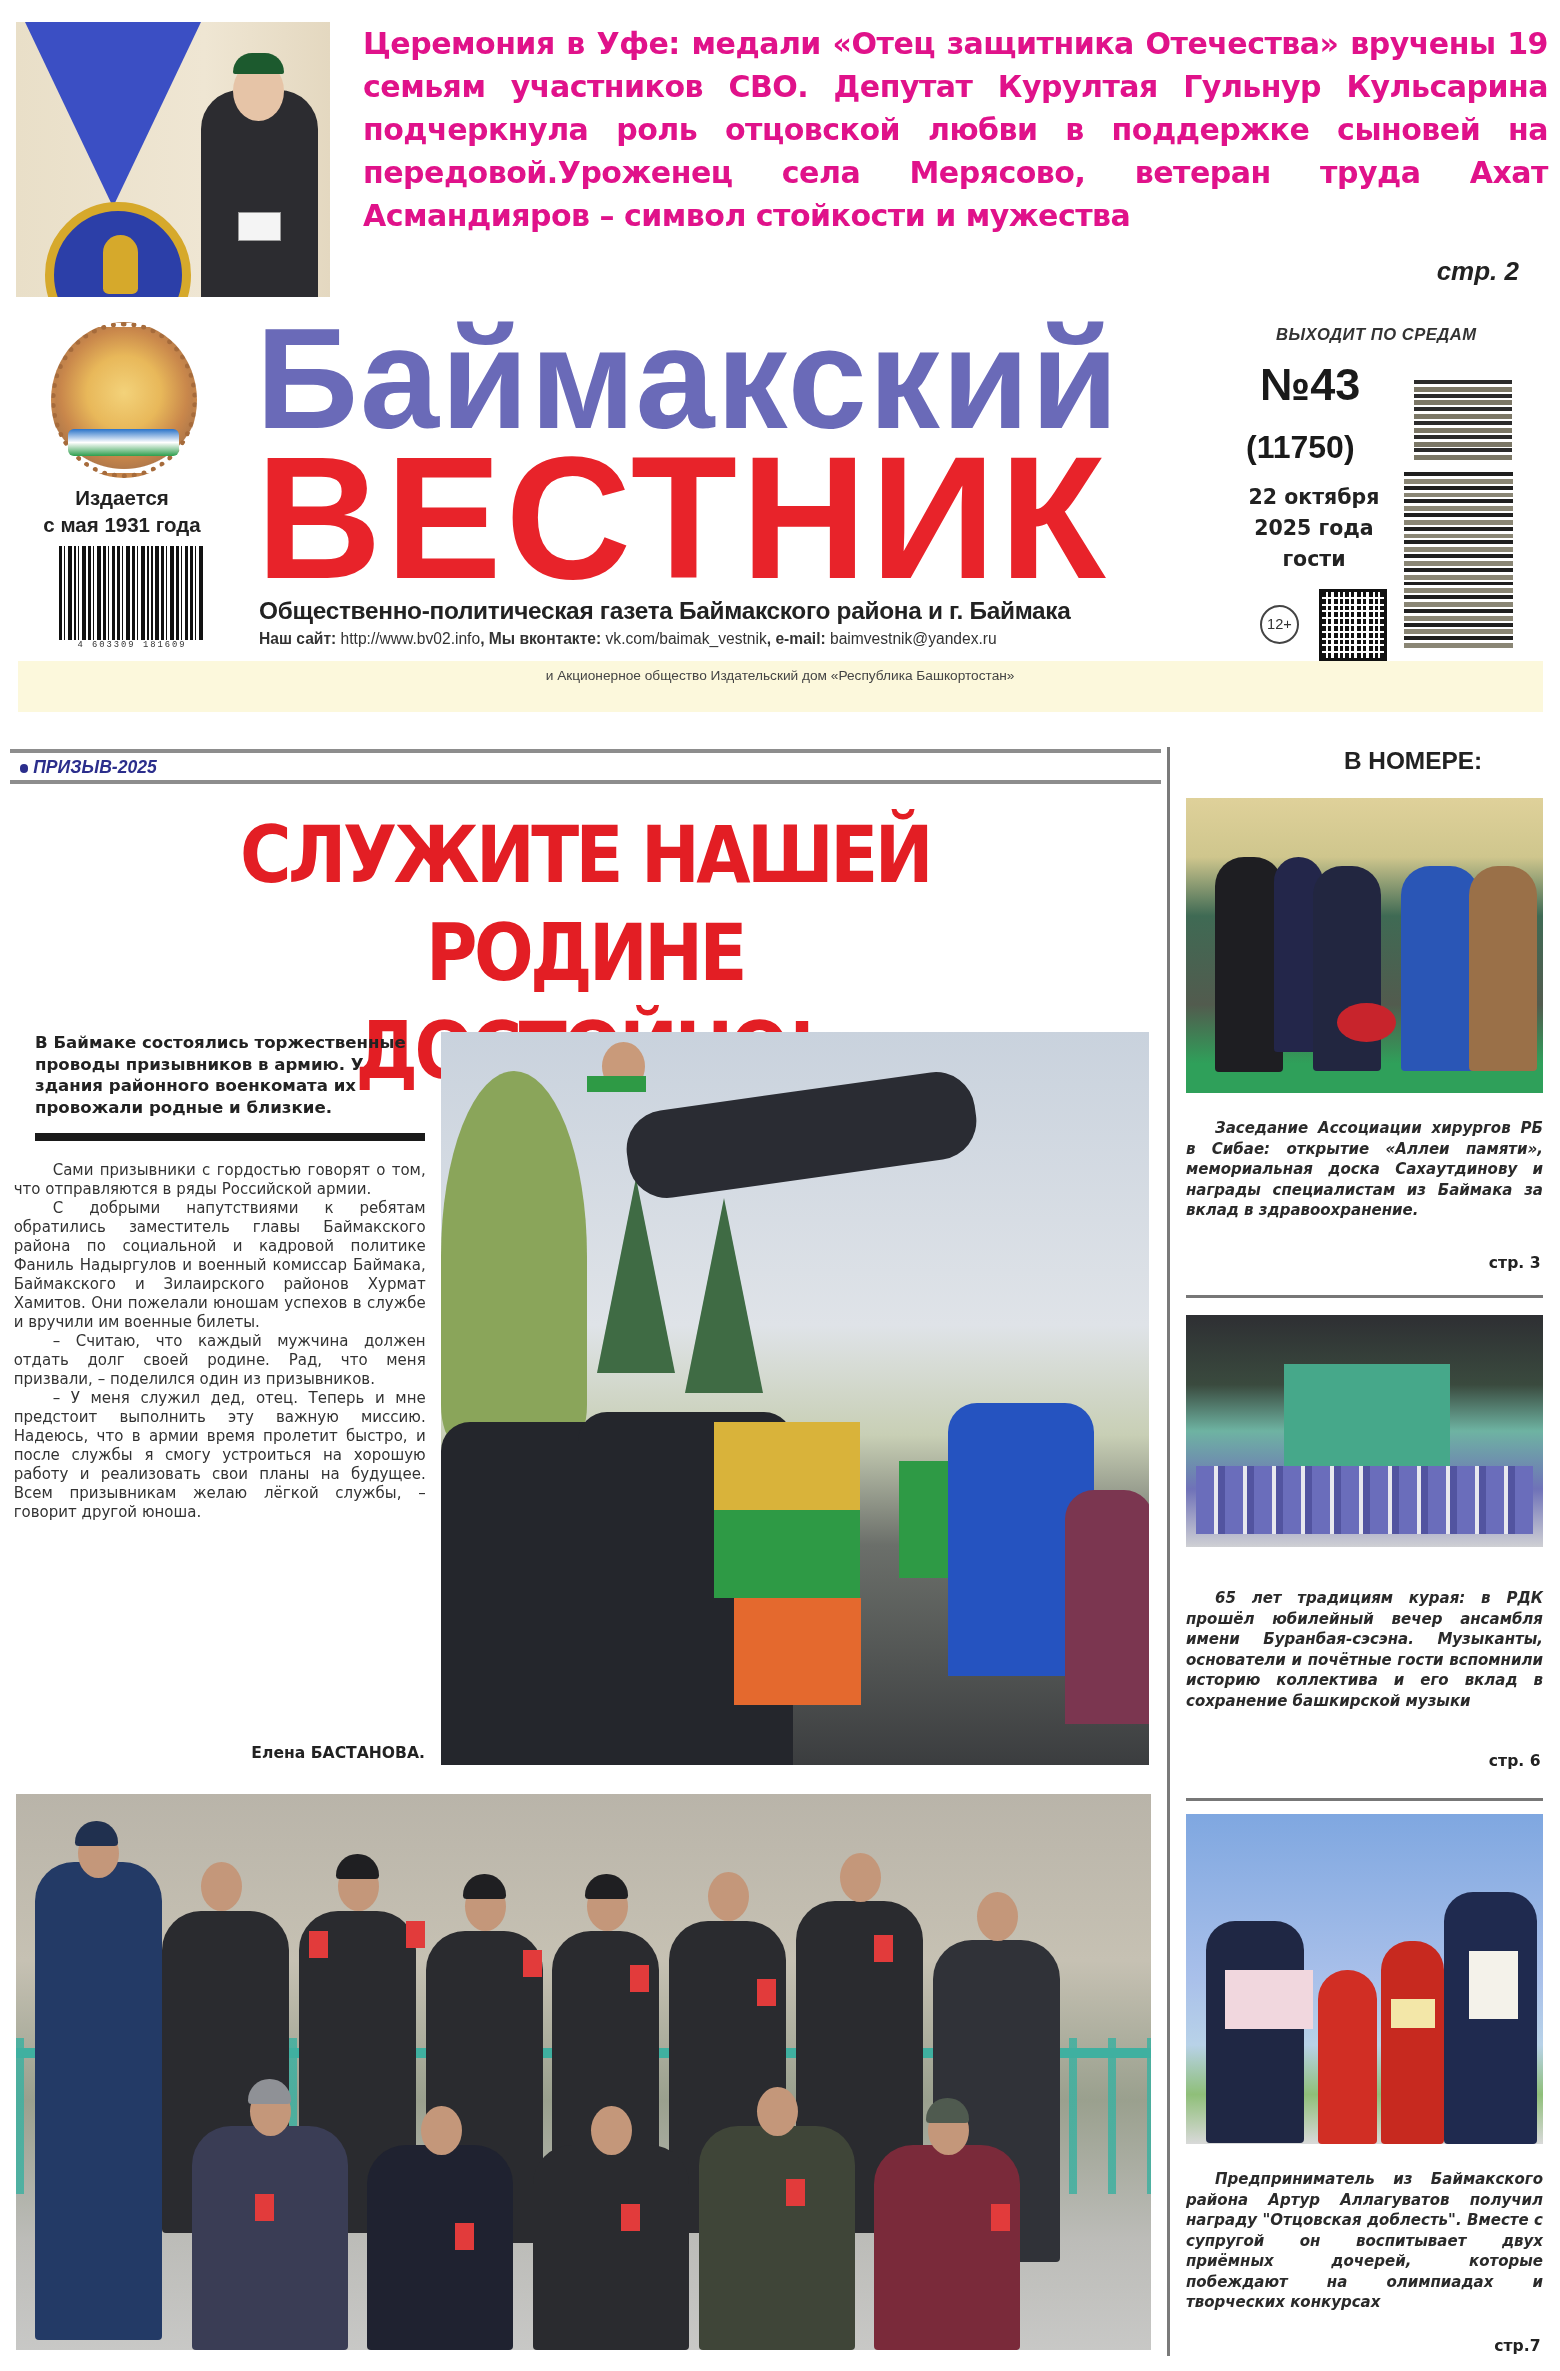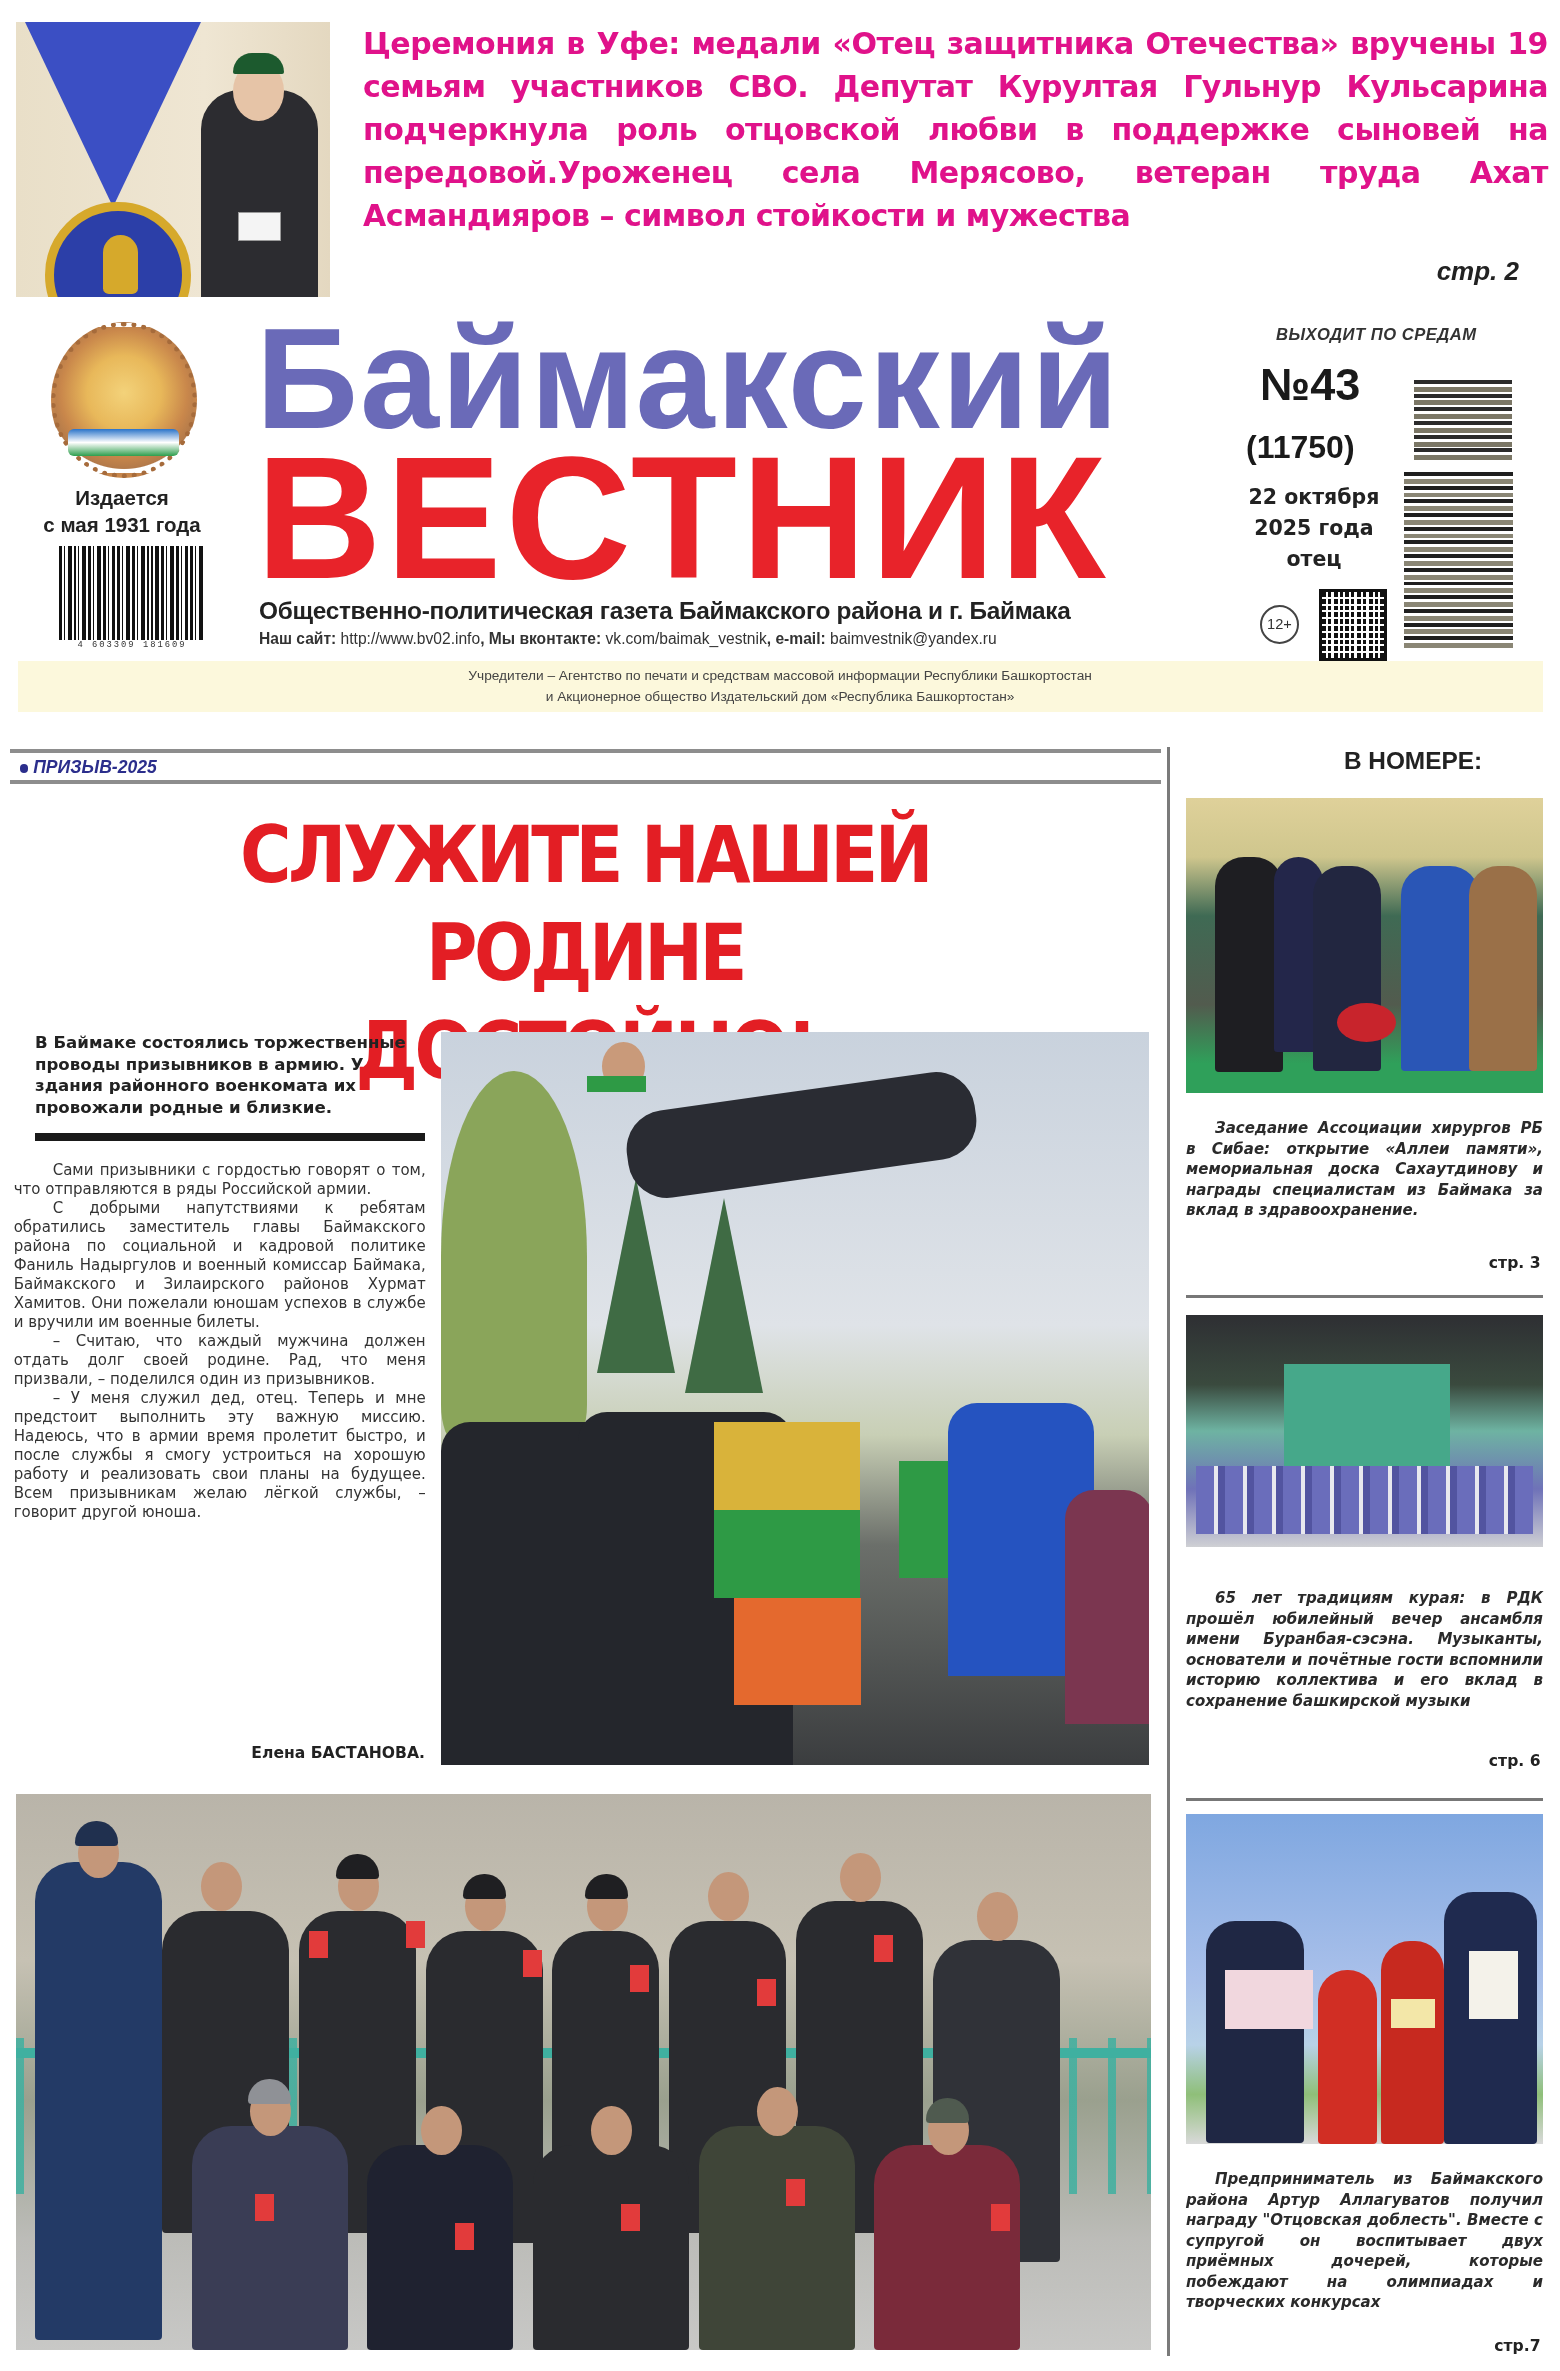--- a/index.html
+++ b/index.html
@@ -133,31 +133,30 @@
   <span>vk.com/baimak_vestnik</span><b>, e-mail:</b>
   <span>baimvestnik@yandex.ru</span>
 </div>
 
 <div id="weekly" class="abs">ВЫХОДИТ ПО СРЕДАМ</div>
 <div id="issue-no" class="abs">№43</div>
 <div id="issue-total" class="abs">(11750)</div>
 <div id="issue-date" class="abs">
   <div>22 октября</div>
   <div>2025 года</div>
-  <div>отец</div>
+  <div>гости</div>
 </div>
 <div id="age-rating" class="abs">12+</div>
 <div id="qr" class="abs"></div>
 <div id="barcode-right" class="abs">
   <div class="vbars-top"></div>
   <div class="vbars-bottom"></div>
 </div>
 
 <div id="founders" class="abs">
-  <div>Учредители – Агентство по печати и средствам массовой информации Республики Башкортостан</div>
   <div>и Акционерное общество Издательский дом «Республика Башкортостан»</div>
 </div>
 
 <div class="hr-gray" style="left:9.8px; top:749px; width:1151px;"></div>
 <div class="hr-gray" style="left:9.8px; top:780px; width:1151px;"></div>
 <div id="rubric" class="abs">
   <span class="dot"></span><span>ПРИЗЫВ-2025</span>
 </div>
 
 <div id="headline" class="abs">

